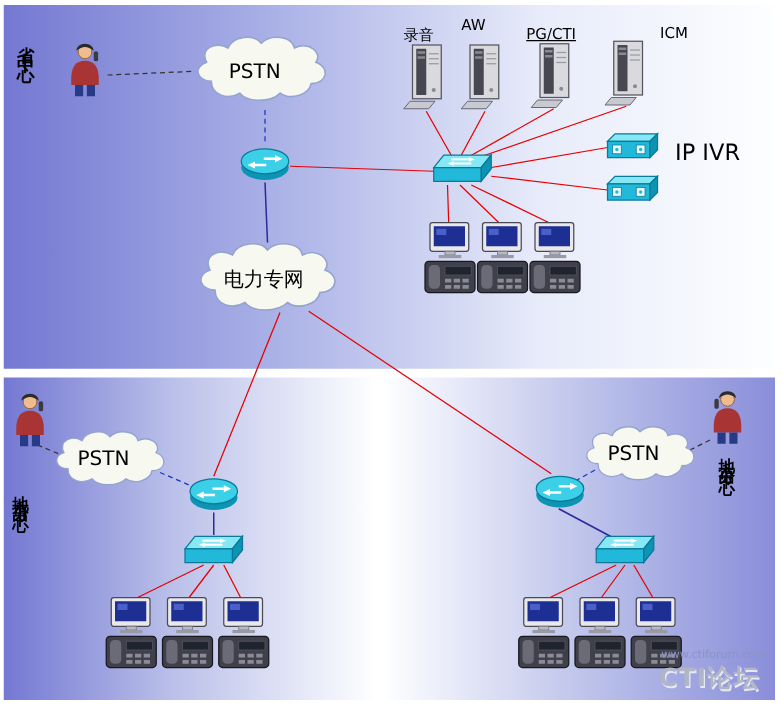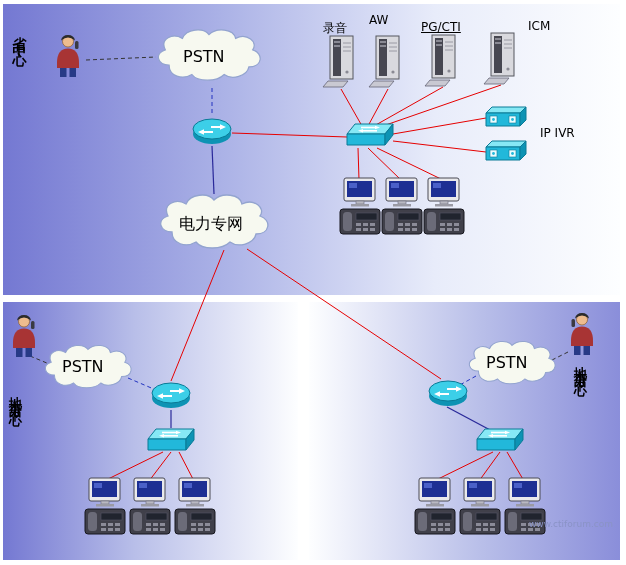--- a/index.html
+++ b/index.html
@@ -200,17 +200,18 @@
   <div class="lbl center cloud-lbl" style="left:183px;top:48px;width:52px;">PSTN</div>
   <div class="lbl center cloud-lbl bold" style="left:179px;top:215px;width:72px;">电力专网</div>
   <div class="lbl center cloud-lbl" style="left:62px;top:358px;width:52px;">PSTN</div>
   <div class="lbl center cloud-lbl" style="left:486px;top:354px;width:52px;">PSTN</div>
 
   <div class="lbl center" style="left:323px;top:22px;width:36px;">录音</div>
   <div class="lbl center" style="left:369px;top:14px;width:36px;">AW</div>
   <div class="lbl center" style="left:421px;top:21px;width:46px;text-decoration:underline;">PG/CTI</div>
   <div class="lbl center" style="left:484px;top:20px;width:36px;margin-left:44px;">ICM</div>
 
-  <div class="lbl" style="left:540px;top:127px;font-size:12px;">IP IVR</div>
-
+  <div class="lbl" style="left:540px;top:113px;font-size:18px;">IP IVR</div>
+
+  <div class="wm-brand">CTI论坛</div>
   <div class="wm-url">www.ctiforum.com</div>
 
 </div>
 
 </body></html>

